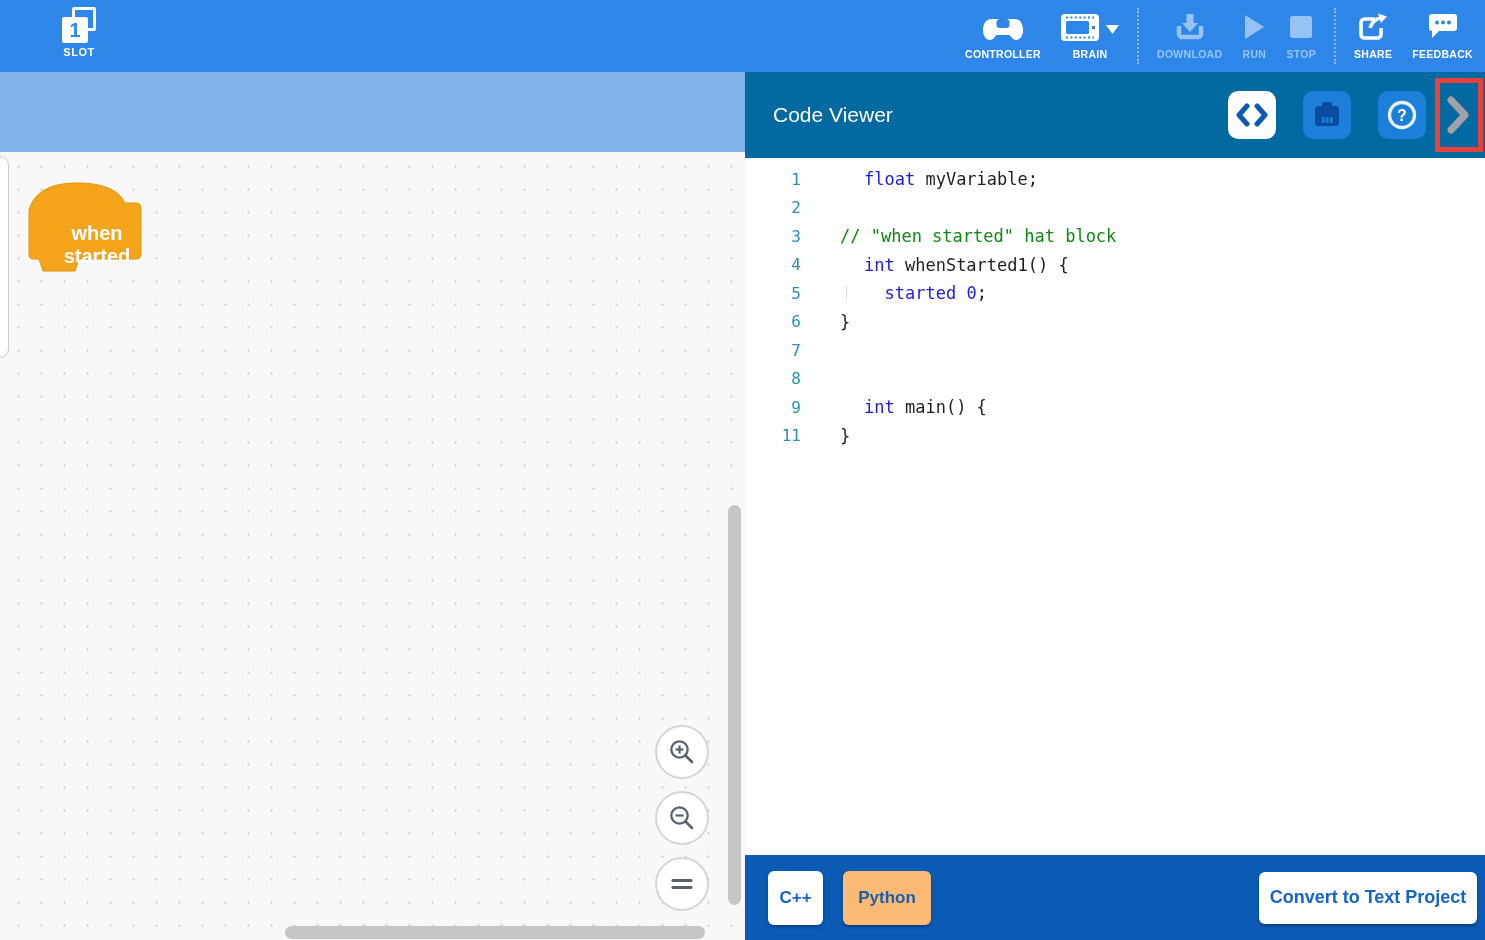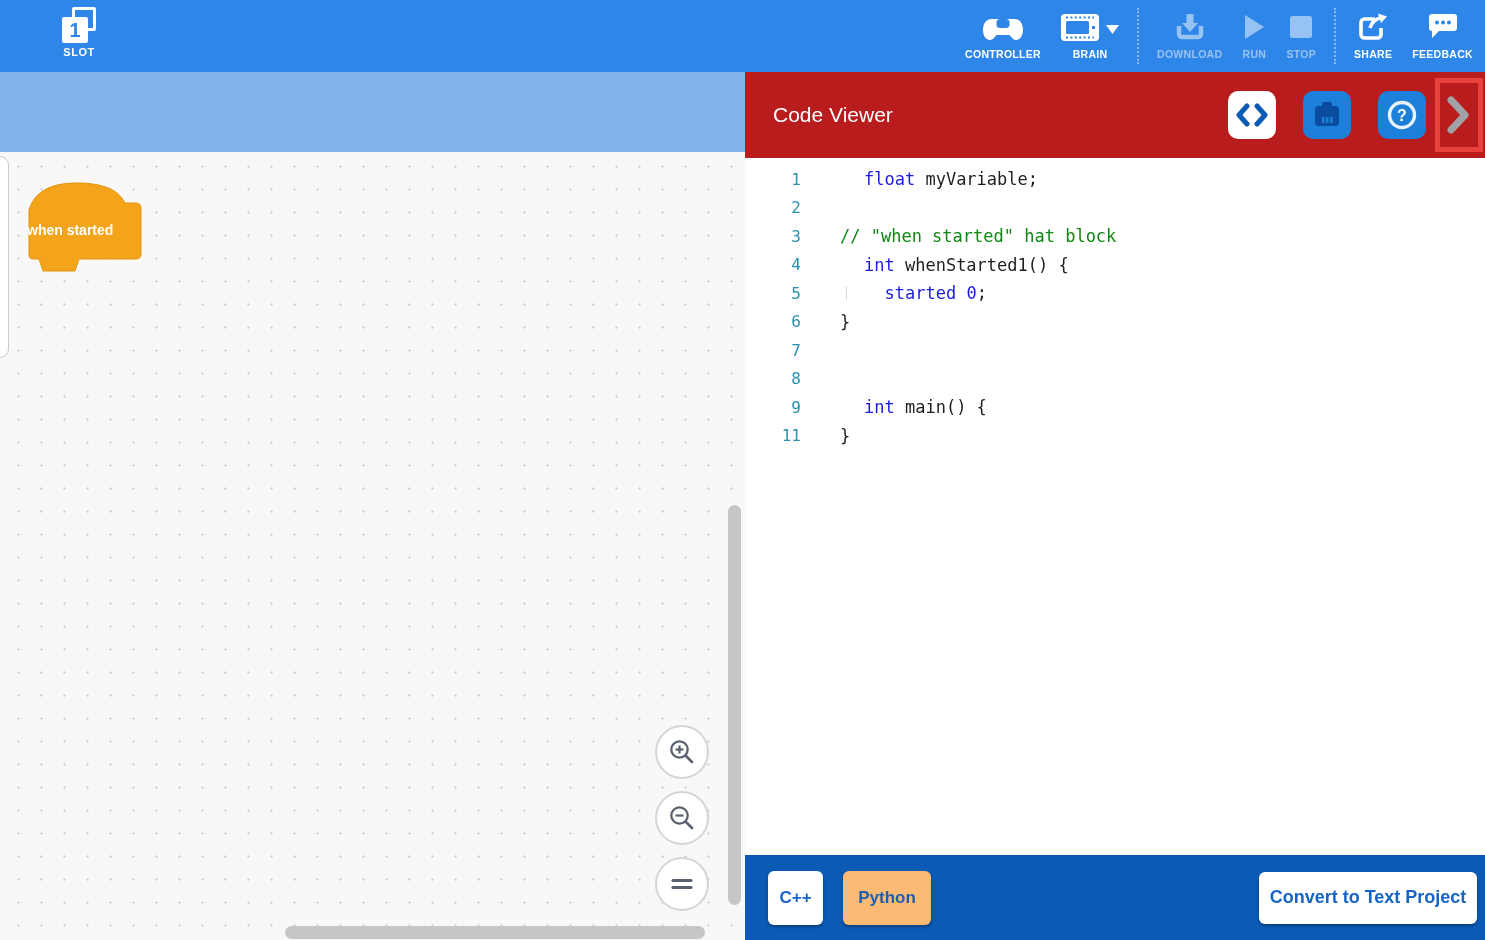--- a/index.html
+++ b/index.html
@@ -31,31 +31,31 @@
   .tsep { border-left:2px dotted rgba(255,255,255,.45); height:56px; margin:0 8px; }
 
   
   .canvas-strip { position:absolute; left:0; top:72px; width:745px; height:80px; background:#7FB3EA; z-index:5; }
   .canvas { position:absolute; left:0; top:152px; width:745px; height:788px; background-color:#F8F8F8;
             background-image: radial-gradient(#D5D5DB 1.15px, transparent 1.35px);
             background-size:23px 23px; background-position:7px 3px; overflow:hidden; }
   .palette-edge { position:absolute; left:-10px; top:4px; width:19px; height:202px; background:#fff;
                   border:1px solid #C9C9CE; border-radius:9px; }
   .hat-block { position:absolute; left:27px; top:30px; width:116px; height:92px; cursor:pointer; }
-  .hat-label { position:absolute; left:0; top:40px; width:116px; text-align:left; color:#fff;
-               font-size:14px; font-weight:bold; }
+  .hat-label { position:absolute; left:12px; top:40px; width:116px; text-align:center; color:#fff;
+               font-size:20px; font-weight:bold; }
   .zoom-ctrls { position:absolute; left:655px; top:573px; width:54px; }
   .zoom-btn { width:54px; height:54px; border-radius:50%; background:#fff; border:2px solid #D4D4D9;
               display:flex; align-items:center; justify-content:center; margin-bottom:12px; cursor:pointer; }
   .vscroll { position:absolute; left:728px; top:353px; width:13px; height:400px; background:#C6C6C6; border-radius:7px; }
   .hscroll { position:absolute; left:285px; top:774px; width:420px; height:13px; background:#C6C6C6; border-radius:7px; }
 
   
   .codeviewer { position:absolute; left:745px; top:72px; width:740px; height:868px; background:#fff; z-index:10; }
-  .cv-header { position:absolute; left:0; top:0; width:740px; height:86px; background:#b91c1c; }
+  .cv-header { position:absolute; left:0; top:0; width:740px; height:86px; background:#0369a1; }
   .cv-title { position:absolute; left:28px; top:0; height:86px; line-height:86px; color:#fff; font-size:21px; }
   .cv-buttons { position:absolute; left:483px; top:19px; display:flex; }
   .cv-btn { width:48px; height:48px; border-radius:10px; border:none; background:#1C80DB; margin-right:27px;
             display:flex; align-items:center; justify-content:center; cursor:pointer; }
   .cv-btn.active { background:#fff; }
   .red-box { position:absolute; left:690px; top:6px; width:48px; height:74px; border:5px solid #E8403A;
              display:flex; align-items:center; justify-content:center; cursor:pointer; }
 
   .cv-code { position:absolute; left:0; top:86px; width:740px; height:697px; background:#fff;
              font-family:"DejaVu Sans Mono", monospace; font-size:17px; padding-top:7px; overflow:hidden; }

